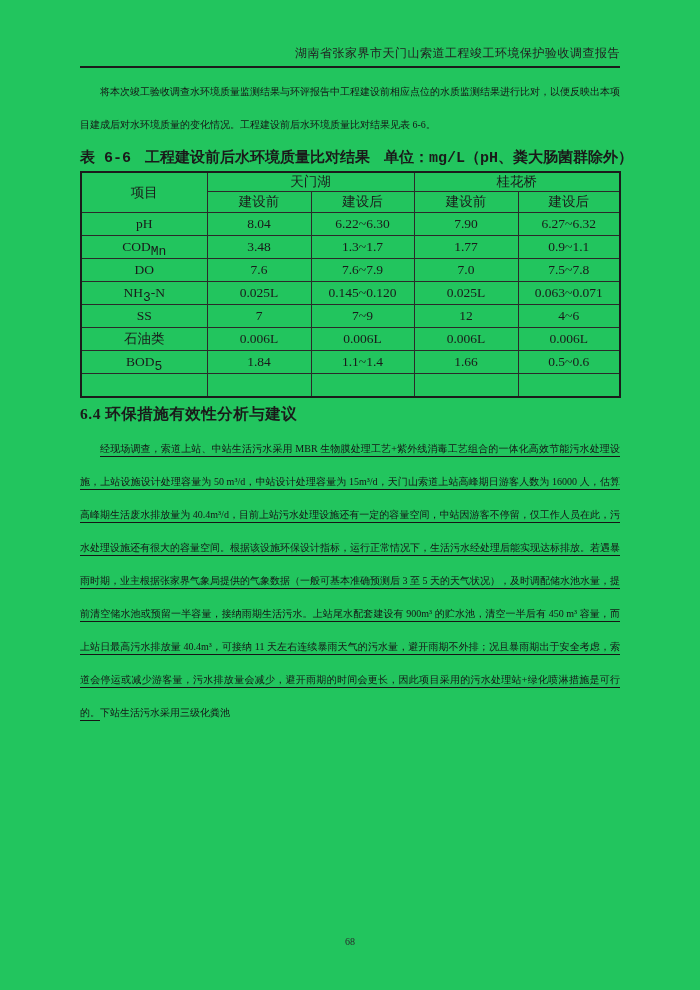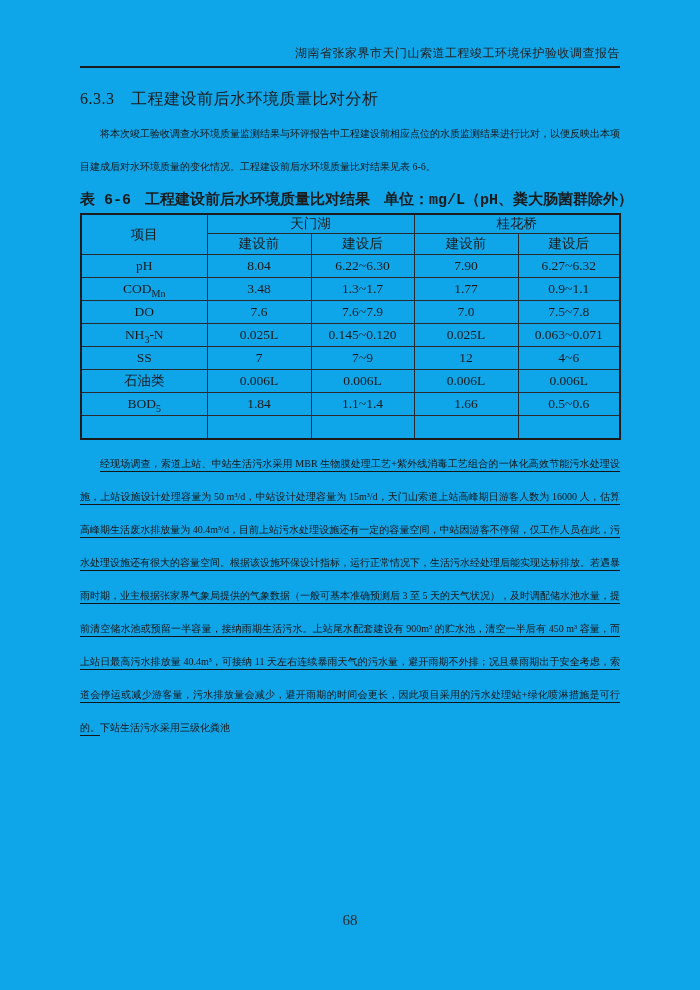--- a/index.html
+++ b/index.html
@@ -1,21 +1,21 @@
 <!DOCTYPE html>
 <html lang="zh"><head>
 <meta charset="utf-8">
 <style>
   html, body { margin: 0; padding: 0; background: #e8e8e8; }
   .page {
     position: relative;
     width: 700px;
     height: 990px;
     margin: 0 auto;
-    background: #0ea5e9;
+    background: #22c55e;
     color: #1a1a1a;
     font-family: "Liberation Serif", "DejaVu Serif", serif;
     overflow: hidden;
   }
   .header {
     margin: 0 80px;
     padding-top: 45px;
     padding-bottom: 4px;
     border-bottom: 2px solid #1b1b1b;
     text-align: right;
@@ -61,21 +61,21 @@
     vertical-align: middle;
     font-weight: normal;
     font-size: 13.5px;
     padding: 0;
     overflow: hidden;
   }
   tr.hr1 { height: 19px; }
   tr.hr2 { height: 21px; }
   tbody tr { height: 23px; }
   tbody tr.empty-row { height: 23px; }
-  td.param sub, th sub { font-size: 10px; }
+  td.param sub, th sub { font-size: 13px; font-family: Liberation Mono, monospace; }
   sub { line-height: 0; }
   .note {
     margin-top: 3px;
     font-size: 12.5px;
     line-height: 16px;
     color: #1a1a1a;
   }
   .h64 {
     margin-top: 6px;
     font-size: 15.5px;
@@ -83,38 +83,37 @@
     letter-spacing: 0.5px;
   }
   .ul {
     text-decoration: underline;
     text-decoration-thickness: 1px;
     text-underline-offset: 4px;
   }
   .footer {
     position: absolute;
     left: 0; right: 0;
-    top: 912px;
+    top: 936px;
     text-align: center;
-    font-size: 15px;
+    font-size: 10px;
     color: #2a2a2a;
   }
 </style>
 </head>
 <body>
 
 <div class="page">
 
   <div class="header">
     <span>湖南省张家界市天门山索道工程竣工环境保护验收调查报告</span>
   </div>
 
   <div class="content">
 
-    <div class="h633">6.3.3　工程建设前后水环境质量比对分析</div>
 
     <p class="body">将本次竣工验收调查水环境质量监测结果与环评报告中工程建设前相应点位的水质监测结果进行比对，以便反映出本项目建成后对水环境质量的变化情况。工程建设前后水环境质量比对结果见表 6-6。</p>
 
     <div class="table-title">
       <span class="seg">表 6-6</span><span class="seg">工程建设前后水环境质量比对结果</span><span class="seg">单位：mg/L（pH、粪大肠菌群除外）</span>
     </div>
 
     <table class="cmp">
       <colgroup>
         <col style="width:126px">
@@ -191,20 +190,21 @@
           <td></td>
           <td></td>
           <td></td>
           <td></td>
         </tr>
       </tbody>
     </table>
 
 
 
+    <div class="h64">6.4 环保措施有效性分析与建议</div>
 
     <p class="body"><span class="ul">经现场调查，索道上站、中站生活污水采用 MBR 生物膜处理工艺+紫外线消毒工艺组合的一体化高效节能污水处理设施，上站设施设计处理容量为 50 m³/d，中站设计处理容量为 15m³/d，天门山索道上站高峰期日游客人数为 16000 人，估算高峰期生活废水排放量为 40.4m³/d，目前上站污水处理设施还有一定的容量空间，中站因游客不停留，仅工作人员在此，污水处理设施还有很大的容量空间。根据该设施环保设计指标，运行正常情况下，生活污水经处理后能实现达标排放。若遇暴雨时期，业主根据张家界气象局提供的气象数据（一般可基本准确预测后 3 至 5 天的天气状况），及时调配储水池水量，提前清空储水池或预留一半容量，接纳雨期生活污水。上站尾水配套建设有 900m³ 的贮水池，清空一半后有 450 m³ 容量，而上站日最高污水排放量 40.4m³，可接纳 11 天左右连续暴雨天气的污水量，避开雨期不外排；况且暴雨期出于安全考虑，索道会停运或减少游客量，污水排放量会减少，避开雨期的时间会更长，因此项目采用的污水处理站+绿化喷淋措施是可行的。</span><span>下站生活污水采用三级化粪池</span></p>
 
   </div>
 
   <div class="footer">68</div>
 
 </div>
 
 </body></html>

